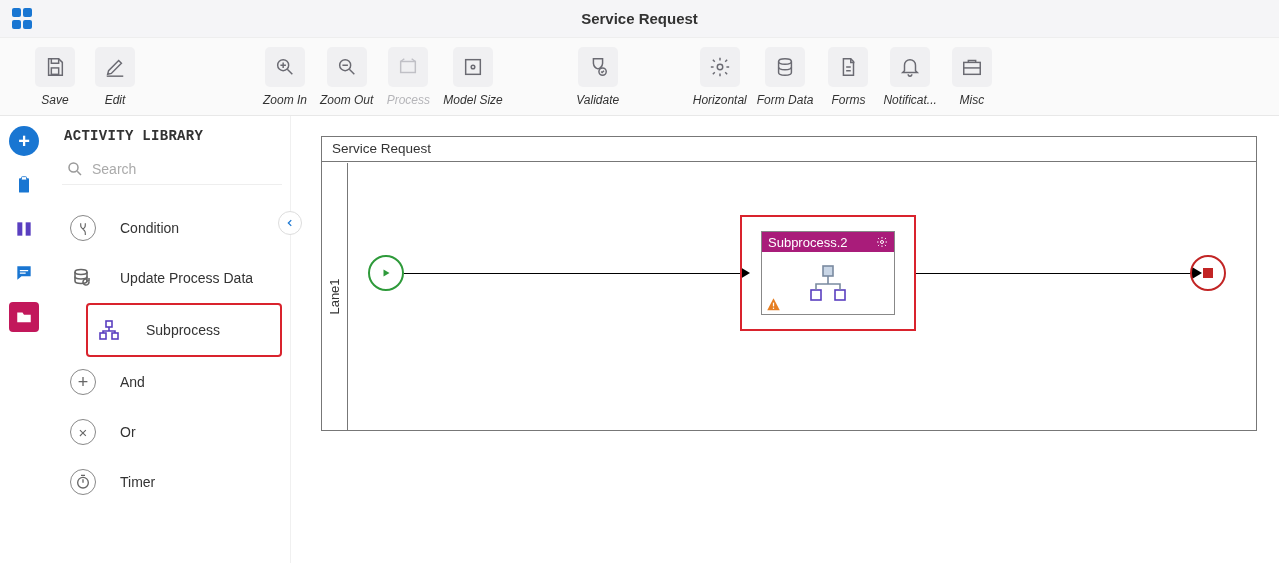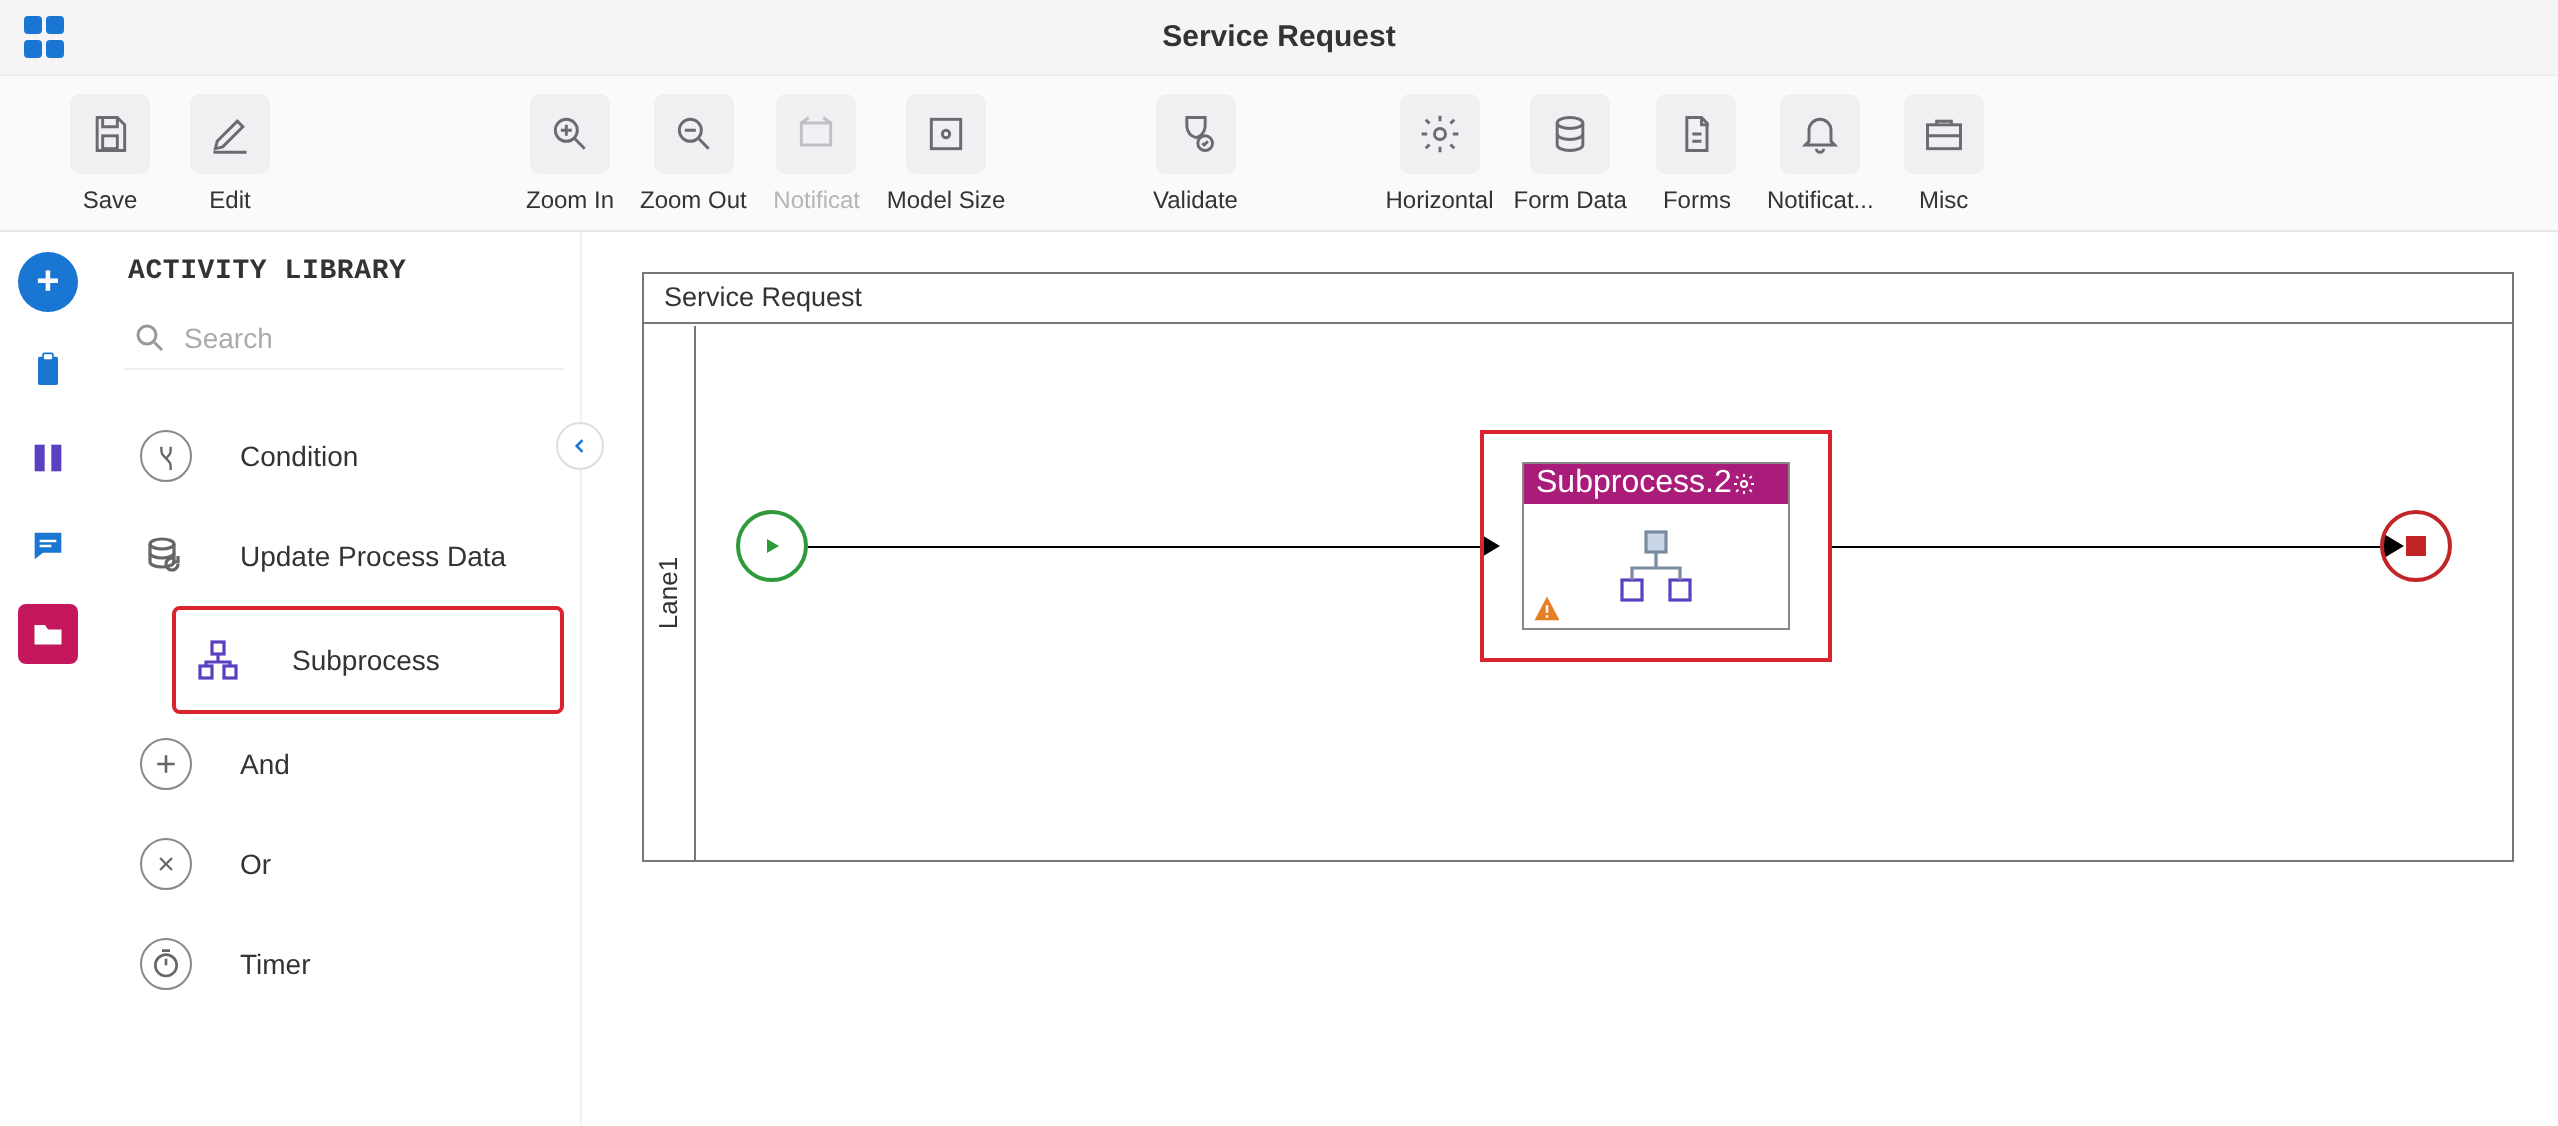--- a/index.html
+++ b/index.html
@@ -5,21 +5,21 @@
 * { box-sizing: border-box; margin: 0; padding: 0; font-family: Arial, Helvetica, sans-serif; }
 body { width: 1279px; height: 563px; overflow: hidden; background: #fff; color: #333; }
 
 
 .header { height: 38px; background: #f5f5f7; display: flex; align-items: center; position: relative; border-bottom: 1px solid #eee; }
 .header .apps-icon { position: absolute; left: 12px; top: 8px; width: 22px; height: 22px; display: flex; flex-wrap: wrap; gap: 2px; }
 .header .apps-icon span { width: 9px; height: 9px; background: #1976d2; border-radius: 2px; }
 .header .title { margin: 0 auto; font-size: 15px; font-weight: 600; color: #333; }
 
 
-.toolbar { height: 78px; background: #fafafa; display: flex; align-items: center; padding: 8px 30px; gap: 20px; border-bottom: 1px solid #e8e8e8; }
+.toolbar { height: 78px; background: #fafafa; display: flex; align-items: center; padding: 8px 30px; gap: 20px; border-bottom: 1px solid #e8e8e8; font-style: italic; }
 .tool { display: flex; flex-direction: column; align-items: center; gap: 6px; cursor: pointer; min-width: 50px; }
 .tool .btn { width: 40px; height: 40px; background: #f0f0f2; border-radius: 5px; display: flex; align-items: center; justify-content: center; color: #6a6a72; }
 .tool label { font-size: 12px; color: #333; cursor: pointer; }
 .tool.disabled .btn { color: #c0c0c6; }
 .tool.disabled label { color: #b5b5b9; }
 .tool-group { display: flex; gap: 10px; }
 .spacer { width: 30px; }
 
 
 .main { display: flex; height: calc(563px - 38px - 78px); }
@@ -51,21 +51,21 @@
 .lane-label span { transform: rotate(-90deg); font-size: 13px; color: #333; white-space: nowrap; }
 
 .start-node { position: absolute; left: 46px; top: 118px; width: 36px; height: 36px; border: 2px solid #2e9a3a; border-radius: 50%; display: flex; align-items: center; justify-content: center; cursor: pointer; }
 .start-node svg { fill: #2e9a3a; }
 
 .end-node { position: absolute; right: 30px; top: 118px; width: 36px; height: 36px; border: 2px solid #c22525; border-radius: 50%; display: flex; align-items: center; justify-content: center; cursor: pointer; }
 .end-node span { width: 10px; height: 10px; background: #c22525; }
 
 .subprocess-sel { position: absolute; left: 418px; top: 78px; width: 176px; height: 116px; border: 2px solid #d9232d; padding: 14px 14px; display: flex; align-items: flex-start; justify-content: center; }
 .subprocess-box { width: 134px; height: 84px; border: 1px solid #888; background: #fff; position: relative; }
-.subprocess-header { height: 20px; background: #a91c7a; color: #fff; font-size: 16px; display: flex; align-items: center; padding: 0 6px; }
+.subprocess-header { height: 20px; background: #a91c7a; color: #fff; font-size: 13px; display: flex; align-items: center; justify-content: space-between; padding: 0 6px; }
 .subprocess-body { height: 64px; display: flex; align-items: center; justify-content: center; position: relative; }
 .warn-icon { position: absolute; left: 4px; bottom: 4px; color: #e67e22; font-size: 14px; }
 
 .edge { position: absolute; background: #000; height: 1px; }
 .edge.e1 { left: 82px; top: 136px; width: 336px; }
 .edge.e2 { left: 594px; top: 136px; width: 276px; }
 .arrow { position: absolute; width: 0; height: 0; border-top: 6px solid transparent; border-bottom: 6px solid transparent; border-left: 10px solid #000; }
 .arrow.a1 { left: 418px; top: 130px; }
 .arrow.a2 { left: 870px; top: 130px; }
 
@@ -127,21 +127,21 @@
         </div>
       <label>Zoom Out</label>
     </div>
     <div class="tool disabled">
       <div class="btn">
           <svg width="22" height="22" viewBox="0 0 24 24" fill="none" stroke="currentColor" stroke-width="1.6">
             <rect x="4" y="6" width="16" height="12"></rect>
             <path d="M4 6l4-3M20 6l-4-3"></path>
           </svg>
         </div>
-      <label>Notificat</label>
+      <label>Process</label>
     </div>
     <div class="tool">
       <div class="btn">
           <svg width="22" height="22" viewBox="0 0 24 24" fill="none" stroke="currentColor" stroke-width="1.6">
             <rect x="4" y="4" width="16" height="16"></rect>
             <circle cx="12" cy="12" r="2"></circle>
           </svg>
         </div>
       <label>Model Size</label>
     </div>

